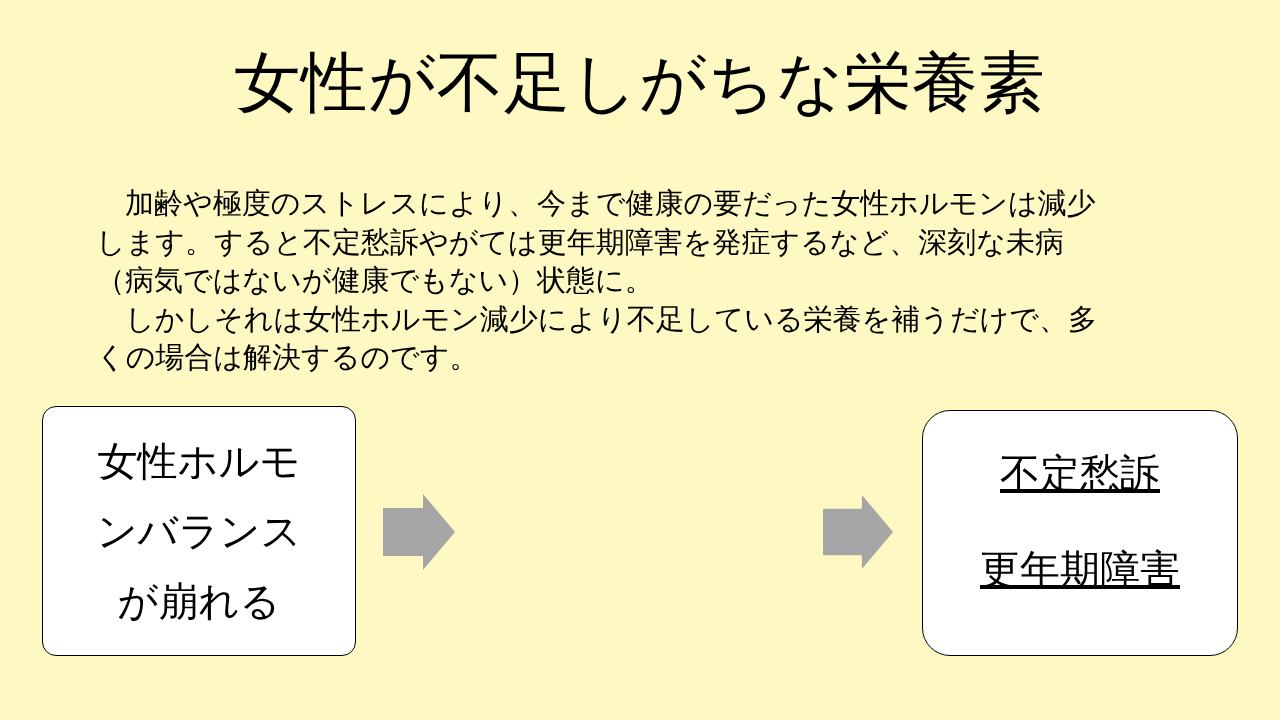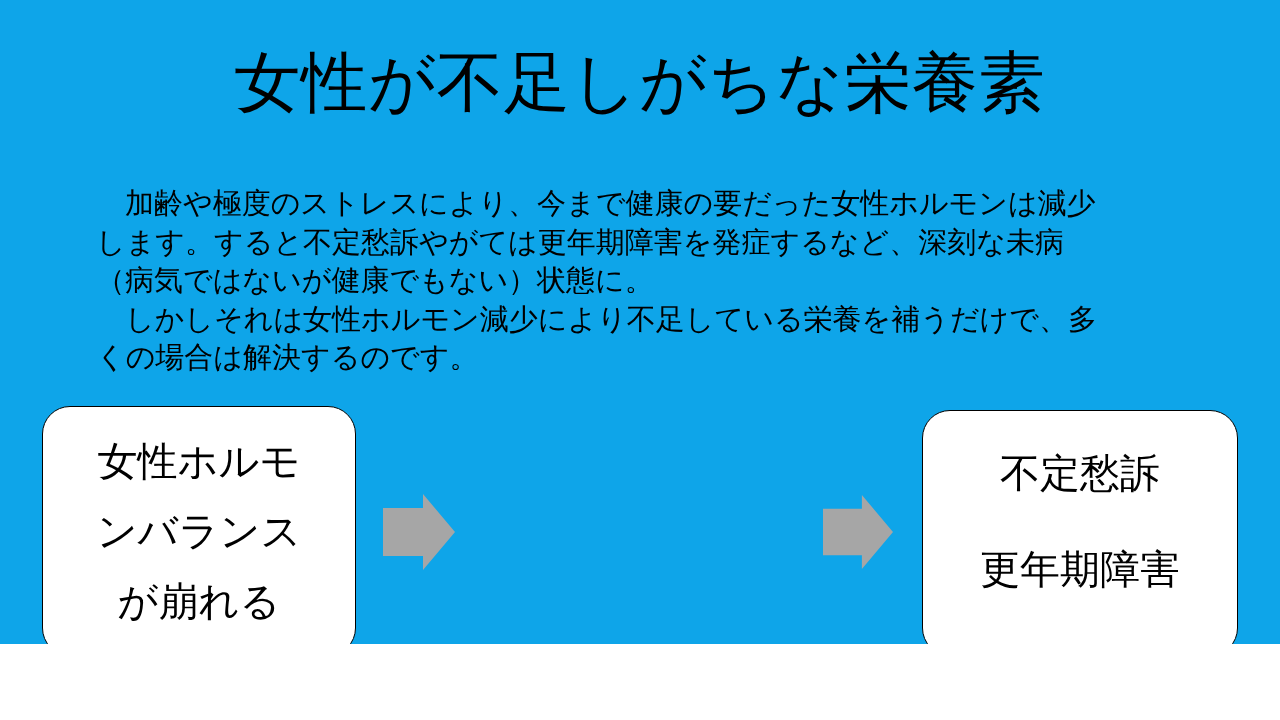--- a/index.html
+++ b/index.html
@@ -3,22 +3,22 @@
 <meta charset="utf-8">
 <style>
   html, body {
     margin: 0;
     padding: 0;
     background: #ffffff;
   }
   .slide {
     position: relative;
     width: 1280px;
-    height: 644px;
-    background: #0ea5e9;
+    height: 720px;
+    background: #fef9c3;
     color: #000000;
     font-family: "Liberation Sans", "DejaVu Sans", sans-serif;
     font-weight: 300;
     overflow: hidden;
   }
   .title {
     position: absolute;
     top: 38px;
     left: 0;
     width: 100%;
@@ -49,26 +49,26 @@
     display: flex;
     align-items: center;
     justify-content: center;
     text-align: center;
   }
   .flow-box .box-text {
     font-size: 40px;
     font-weight: 300;
     white-space: pre-line;
   }
-  .box--1 { left: 42px;  top: 406px; width: 314px; height: 250px; }
+  .box--1 { left: 42px;  top: 406px; width: 314px; height: 250px; border-radius: 14px; }
   .box--1 .box-text { line-height: 70px; }
   .box--2 { left: 483px; top: 414px; width: 307px; height: 240px; }
   .box--2 .box-text { line-height: 67px; }
   .box--3 { left: 922px; top: 410px; width: 316px; height: 246px; padding-bottom: 25px; }
-  .box--3 .box-text { line-height: 48px; }
+  .box--3 .box-text { line-height: 48px; text-decoration: underline; }
   .flow-arrow {
     position: absolute;
     display: block;
   }
   .arrow--1 { left: 383px; top: 494px; width: 72px; height: 76px; }
   .arrow--2 { left: 823px; top: 495px; width: 70px; height: 74px; }
 </style>
 </head>
 <body>
 

